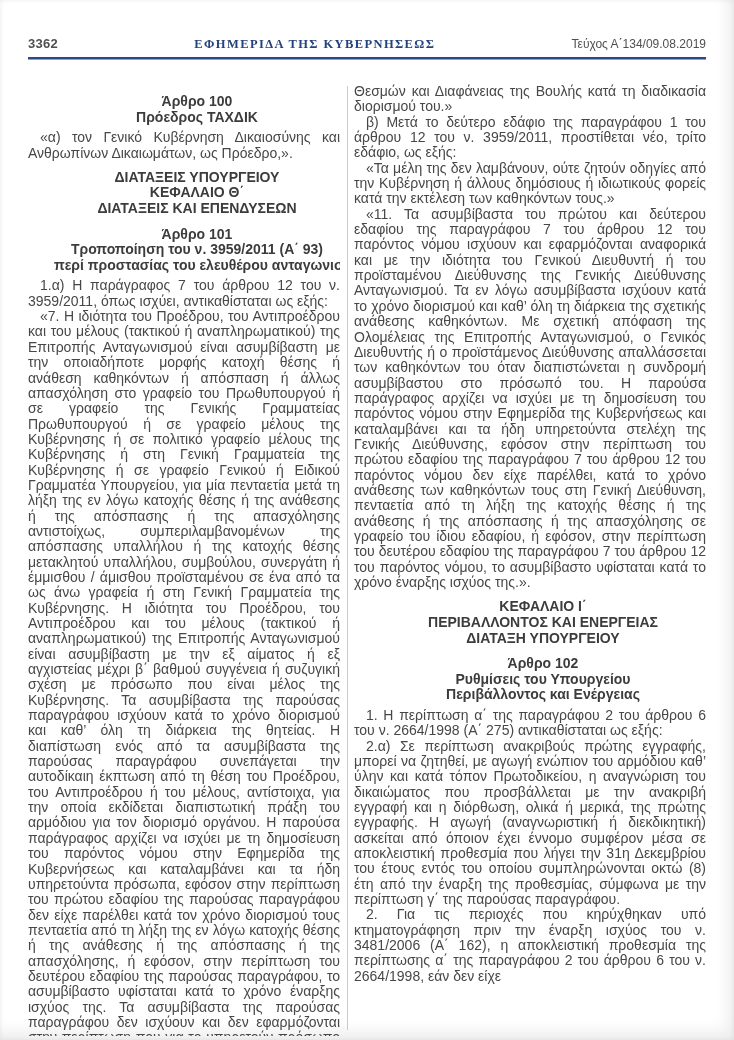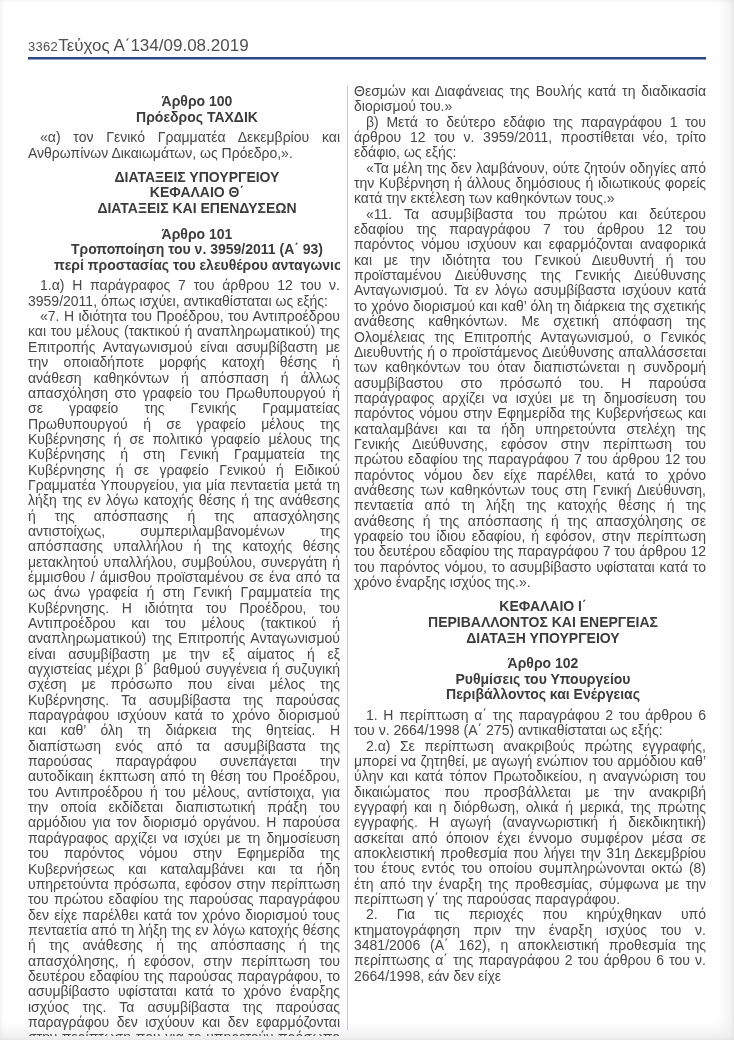--- a/index.html
+++ b/index.html
@@ -4,57 +4,58 @@
 <style>
   html,body{margin:0;padding:0;background:#ececea;}
   .page{
     position:relative;width:734px;height:1040px;background:#ffffff;
     font-family:"Liberation Sans","DejaVu Sans",sans-serif;
     color:#474747;overflow:hidden;
     box-shadow:inset 0 0 5px rgba(0,0,0,.07), inset -7px -9px 14px rgba(0,0,0,.07);
   }
   
   .hdr{position:absolute;top:36px;left:28px;right:28px;display:flex;align-items:baseline;}
-  .pagenum{font-size:13px;font-weight:400;color:#4f4f4f;letter-spacing:.3px;}
+  .pagenum{font-size:13px;font-weight:700;color:#4f4f4f;letter-spacing:.3px;}
   .gaz-title{
     flex:1;text-align:center;font-family:"Liberation Serif","DejaVu Serif",serif;
     font-weight:700;font-size:12.5px;color:#24427c;letter-spacing:1.4px;
   }
-  .issue{font-size:17px;color:#4f4f4f;}
+  .issue{font-size:12px;color:#4f4f4f;}
   .hdr-rule{position:absolute;top:57px;left:28px;right:28px;height:0;
     border-top:2.6px solid #2c4a85;border-bottom:1px solid #8fa0c4;}
   
   .content{position:absolute;top:84px;left:28px;right:28px;bottom:4px;display:flex;}
   .col{overflow:hidden;text-align:justify;font-size:14px;line-height:15.35px;}
   .col-left{width:312px;}
   .col-right{width:352px;}
   .col-sep{width:1px;background:#c3cbd6;margin:2px 6px 6px 7px;}
   .para{margin:0;text-indent:12px;}
   .para.noindent{text-indent:0;}
   .chapter,.article-title{font-weight:700;color:#3c3c3c;margin:9px 0 5px 26px;text-align:center;line-height:15.6px;}
   .article-title{margin-top:10px;margin-bottom:5px;}
   .hline{white-space:nowrap;}
 </style>
 </head>
 <body>
 
 <div class="page">
   <div class="hdr">
     <span class="pagenum">3362</span>
+    <span class="gaz-title">ΕΦΗΜΕΡΙΔΑ ΤΗΣ ΚΥΒΕΡΝΗΣΕΩΣ</span>
     <span class="issue">Τεύχος Α΄134/09.08.2019</span>
   </div>
   <div class="hdr-rule"></div>
 
   <div class="content">
     <div class="col col-left">
         <div class="article-title">
           <div class="hline">Άρθρο 100</div>
           <div class="hline">Πρόεδρος ΤΑΧΔΙΚ</div>
         </div>
-        <p class="para">«α) τον Γενικό Γραμματέα Δεκεμβρίου και Ανθρωπίνων Δικαιωμάτων, ως Πρόεδρο,».</p>
+        <p class="para">«α) τον Γενικό Κυβέρνηση Δικαιοσύνης και Ανθρωπίνων Δικαιωμάτων, ως Πρόεδρο,».</p>
         <div class="chapter">
           <div class="hline">ΔΙΑΤΑΞΕΙΣ ΥΠΟΥΡΓΕΙΟΥ</div>
           <div class="hline">ΚΕΦΑΛΑΙΟ Θ΄</div>
           <div class="hline">ΔΙΑΤΑΞΕΙΣ ΚΑΙ ΕΠΕΝΔΥΣΕΩΝ</div>
         </div>
         <div class="article-title">
           <div class="hline">Άρθρο 101</div>
           <div class="hline">Τροποποίηση του ν. 3959/2011 (Α΄ 93)</div>
           <div class="hline">περί προστασίας του ελευθέρου ανταγωνισμού</div>
         </div>

